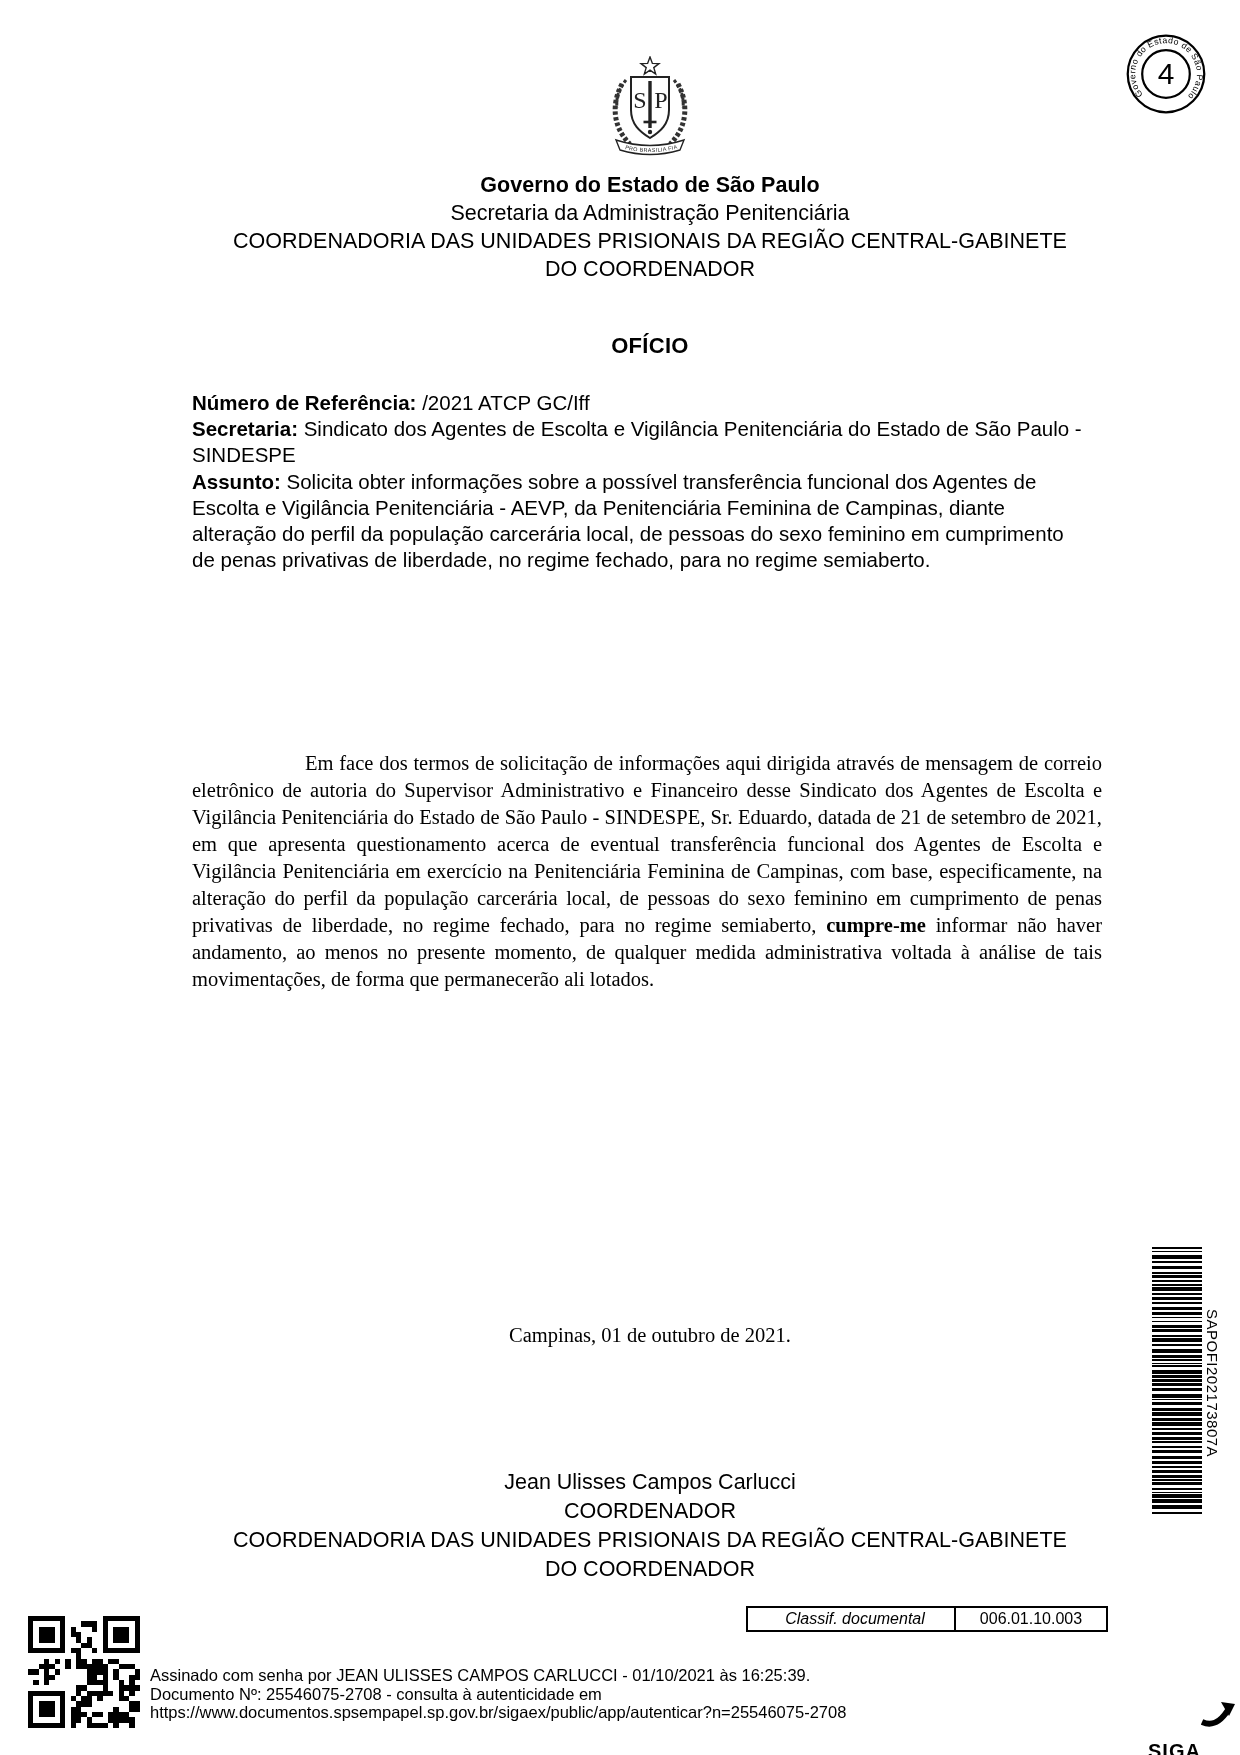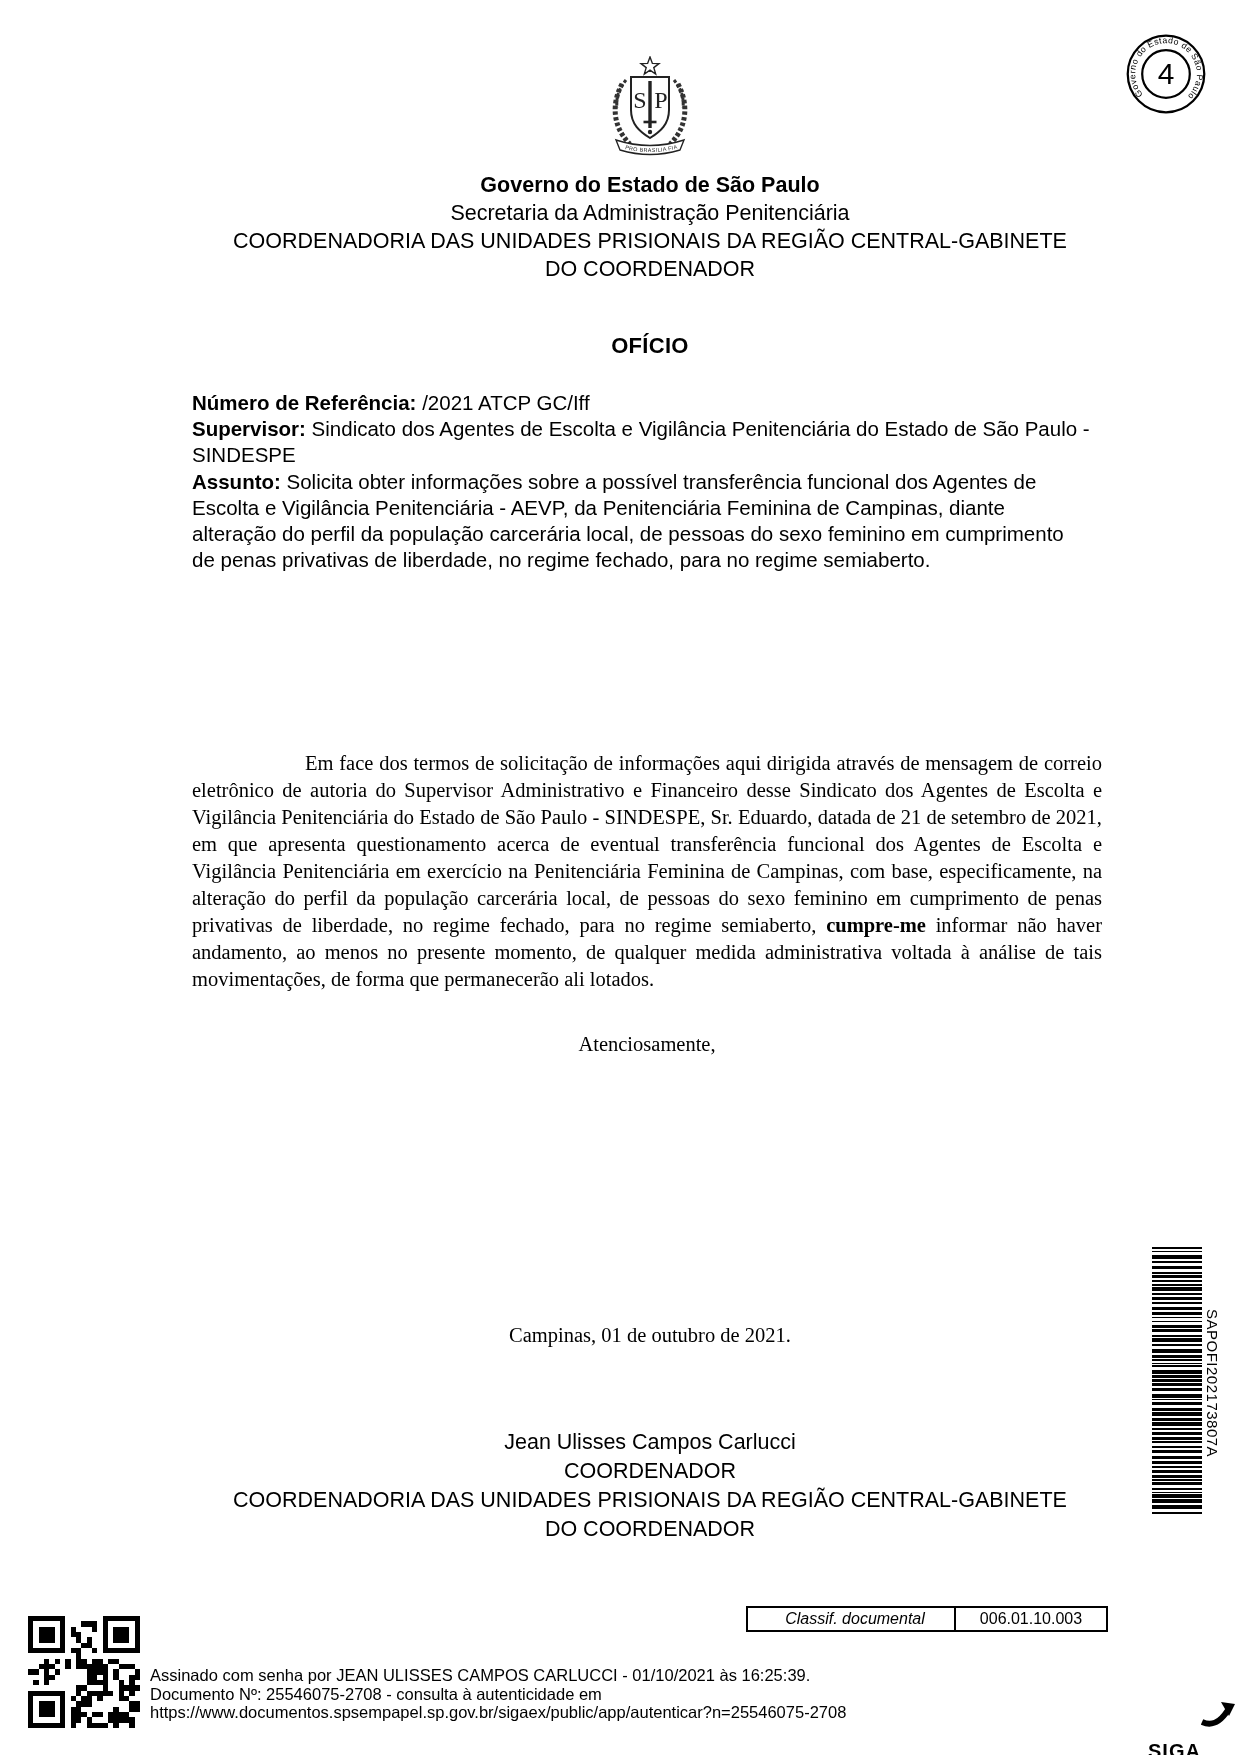--- a/index.html
+++ b/index.html
@@ -21,21 +21,21 @@
   
   .ref{left:192px;top:390px;width:900px;font-size:20.5px;line-height:26.2px;}
   .ref p{margin:0;}
   
   .letter{left:192px;top:696px;width:910px;font-family:"Liberation Serif",serif;font-size:20.5px;line-height:27px;}
   .salutation{text-indent:113px;margin:0;}
   .body-par{margin:54px 0 0 0;text-align:justify;text-indent:113px;}
   .closing{margin:38px 0 0 0;text-align:center;}
   .dateline{left:140px;top:1324px;width:1020px;text-align:center;font-family:"Liberation Serif",serif;font-size:20.5px;}
   
-  .signature{left:140px;top:1428px;width:1020px;text-align:center;font-size:21.5px;line-height:29px;}
+  .signature{left:140px;top:1468px;width:1020px;text-align:center;font-size:21.5px;line-height:29px;}
   .signature .nw{white-space:nowrap;}
   
   .classif{left:746px;top:1606px;display:flex;border:2px solid #000;height:22px;}
   .classif .c1{width:198px;border-right:2px solid #000;font-style:italic;padding-left:8px;}
   .classif .c2{width:150px;}
   .classif div{display:flex;align-items:center;justify-content:center;font-size:16px;}
   
   .qr{left:28px;top:1616px;width:112px;height:112px;}
   .qr svg{display:block;}
   .footer-text{left:150px;top:1666px;font-size:16.5px;line-height:18.5px;}
@@ -99,27 +99,26 @@
   <div class="b">Governo do Estado de São Paulo</div>
   <div>Secretaria da Administração Penitenciária</div>
   <div class="nw">COORDENADORIA DAS UNIDADES PRISIONAIS DA REGIÃO CENTRAL-GABINETE</div>
   <div>DO COORDENADOR</div>
 </div>
 
 <div class="abs title">OFÍCIO</div>
 
 <div class="abs ref">
   <p><strong>Número de Referência:</strong><span> /2021 ATCP GC/Iff</span></p>
-  <p><strong>Supervisor:</strong><span> Sindicato dos Agentes de Escolta e Vigilância Penitenciária do Estado de São Paulo - SINDESPE</span></p>
+  <p><strong>Secretaria:</strong><span> Sindicato dos Agentes de Escolta e Vigilância Penitenciária do Estado de São Paulo - SINDESPE</span></p>
   <p><strong>Assunto:</strong><span> Solicita obter informações sobre a possível transferência funcional dos Agentes de Escolta e Vigilância Penitenciária - AEVP, da Penitenciária Feminina de Campinas, diante alteração do perfil da população carcerária local, de pessoas do sexo feminino em cumprimento de penas privativas de liberdade, no regime fechado, para no regime semiaberto.</span></p>
 </div>
 
 <div class="abs letter">
   <p class="body-par"><span>Em face dos termos de solicitação de informações aqui dirigida através de mensagem de correio eletrônico de autoria do Supervisor Administrativo e Financeiro desse Sindicato dos Agentes de Escolta e Vigilância Penitenciária do Estado de São Paulo - SINDESPE, Sr. Eduardo, datada de 21 de setembro de 2021, em que apresenta questionamento acerca de eventual transferência funcional dos Agentes de Escolta e Vigilância Penitenciária em exercício na Penitenciária Feminina de Campinas, com base, especificamente, na alteração do perfil da população carcerária local, de pessoas do sexo feminino em cumprimento de penas privativas de liberdade, no regime fechado, para no regime semiaberto, </span><strong>cumpre-me</strong><span> informar não haver andamento, ao menos no presente momento, de qualquer medida administrativa voltada à análise de tais movimentações, de forma que permanecerão ali lotados.</span></p>
-  <p class="closing">Atenciosamente,</p>
 </div>
 
 <div class="abs dateline">Campinas, 01 de outubro de 2021.</div>
 
 <div class="abs signature">
   <div>Jean Ulisses Campos Carlucci</div>
   <div>COORDENADOR</div>
   <div class="nw">COORDENADORIA DAS UNIDADES PRISIONAIS DA REGIÃO CENTRAL-GABINETE</div>
   <div>DO COORDENADOR</div>
 </div>

